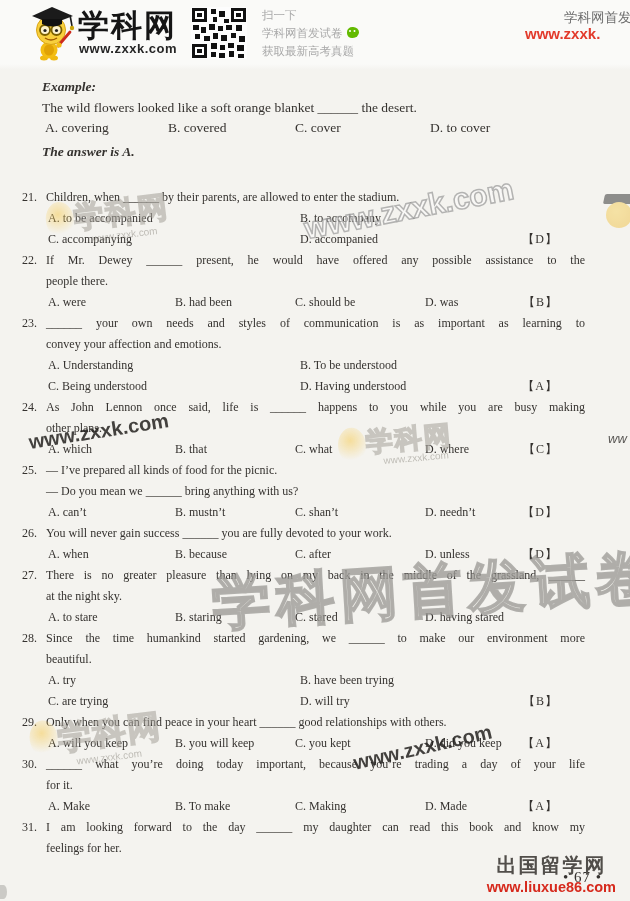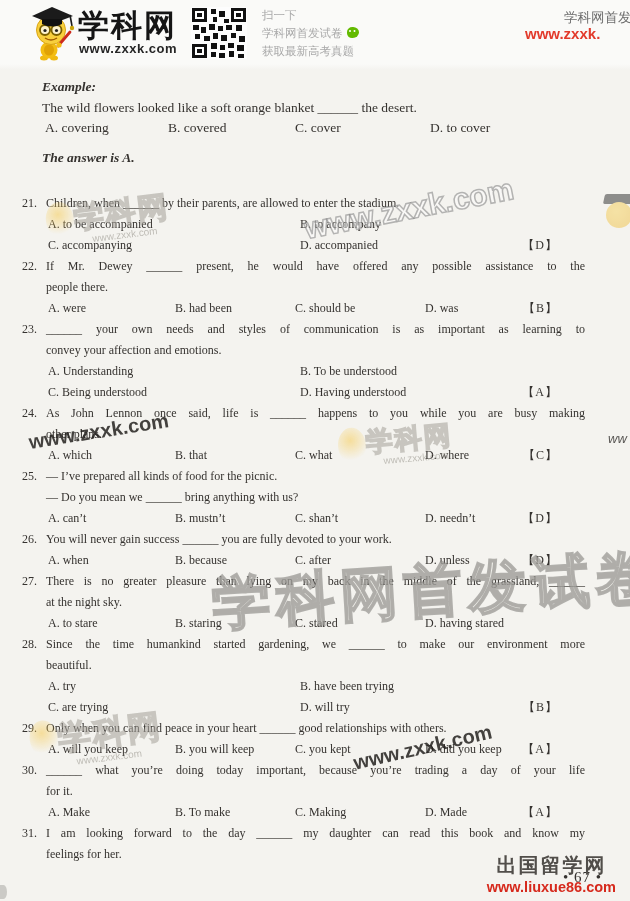--- a/index.html
+++ b/index.html
@@ -23,21 +23,21 @@
     border-radius:48% 52% 55% 45%;margin-left:4px;vertical-align:-1px;position:relative;}
   .wechat-dot::after{content:"";position:absolute;left:2.5px;top:3px;width:2px;height:2px;background:#fff;
     border-radius:50%;box-shadow:4.5px 0 0 #fff;}
   .hdr-right-1{position:absolute;left:540px;top:9px;font-family:"Liberation Sans","DejaVu Sans",sans-serif;
     font-size:13.5px;color:#6e6e6e;white-space:nowrap;margin-left:24px;}
   .hdr-right-2{position:absolute;left:525px;top:25px;font-family:"Liberation Sans","DejaVu Sans",sans-serif;
     font-size:15px;font-weight:bold;color:#e23a2b;white-space:nowrap;}
   
   .example{margin:13px 45px 0 42px;font-size:13.5px;line-height:20.5px;}
   .ex-label,.ex-answer{font-weight:bold;font-style:italic;}
-  .ex-answer{margin-top:9px;}
+  .ex-answer{margin-top:3px;}
   .ex-opts{display:flex;margin-left:3px;}
   .ex-opts .e1{width:123px;}.ex-opts .e2{width:127px;}.ex-opts .e3{width:135px;}.ex-opts .e4{flex:1;}
   
   #questions{margin:25px 45px 0 22px;font-size:12px;line-height:21px;}
   .q{position:relative;padding-left:24px;}
   .q-num{position:absolute;left:0;top:0;}
   .jfull{text-align:justify;text-align-last:justify;}
   .opts{display:flex;margin-left:2px;padding-right:27px;}
   .opts .c1{width:127px;}.opts .c2{width:120px;}.opts .c3{width:130px;}
   .opts .c4{flex:1;display:flex;}

